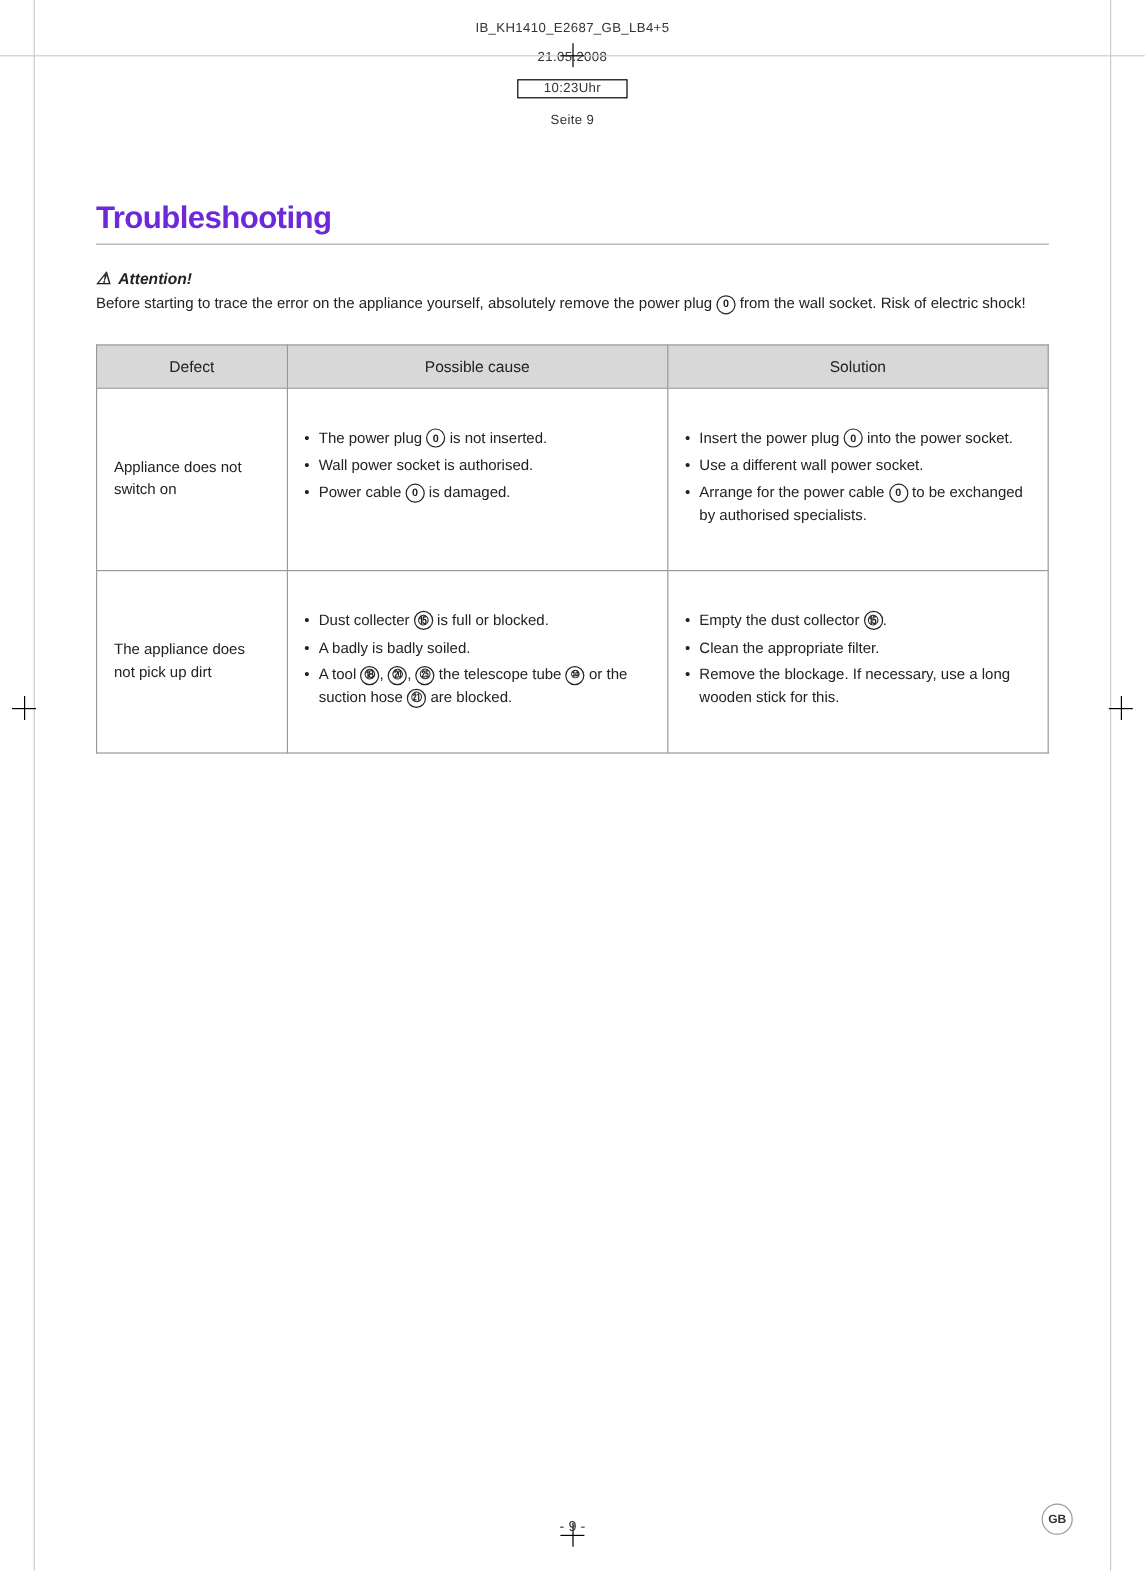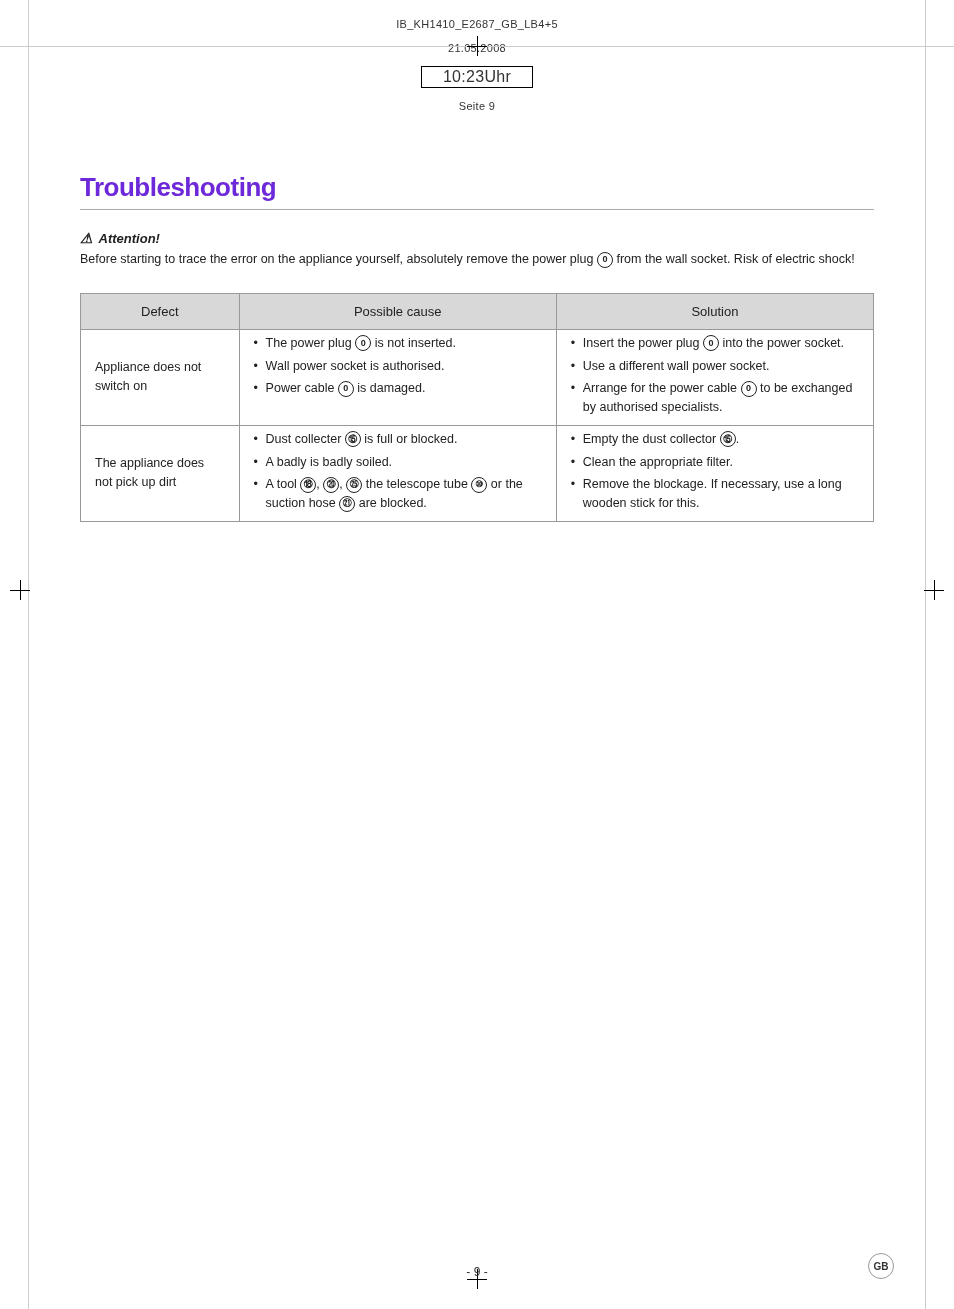--- a/index.html
+++ b/index.html
@@ -29,21 +29,21 @@
       padding: 18px 60px 0 60px;
       font-size: 11px;
       color: #333;
       letter-spacing: 0.3px;
       flex-direction: column;
     }
 
     .doc-header .time-box {
       border: 1px solid #000;
       padding: 1px 21px;
-      font-size: 16px;
+      font-size: 11px;
     }
 
     
     .crosshair {
       position: absolute;
       width: 20px;
       height: 20px;
     }
     .crosshair::before {
       content: '';
@@ -164,21 +164,21 @@
       background: #d8d8d8;
       border: 1px solid #999;
       padding: 10px 14px;
       font-weight: normal;
       font-size: 13px;
       vertical-align: middle;
     }
 
     .trouble-table td {
       border: 1px solid #999;
-      padding: 4px 14px;
+      padding: 32px 14px;
       vertical-align: top;
       line-height: 1.55;
     }
 
     .trouble-table td.defect-col {
       width: 20%;
       vertical-align: middle;
     }
 
     .trouble-table td.cause-col {

